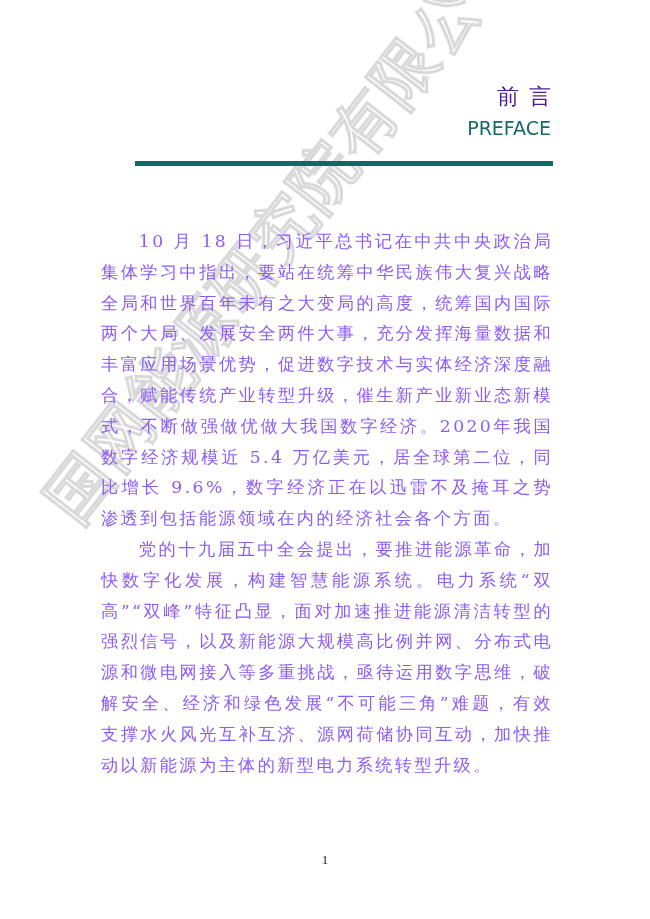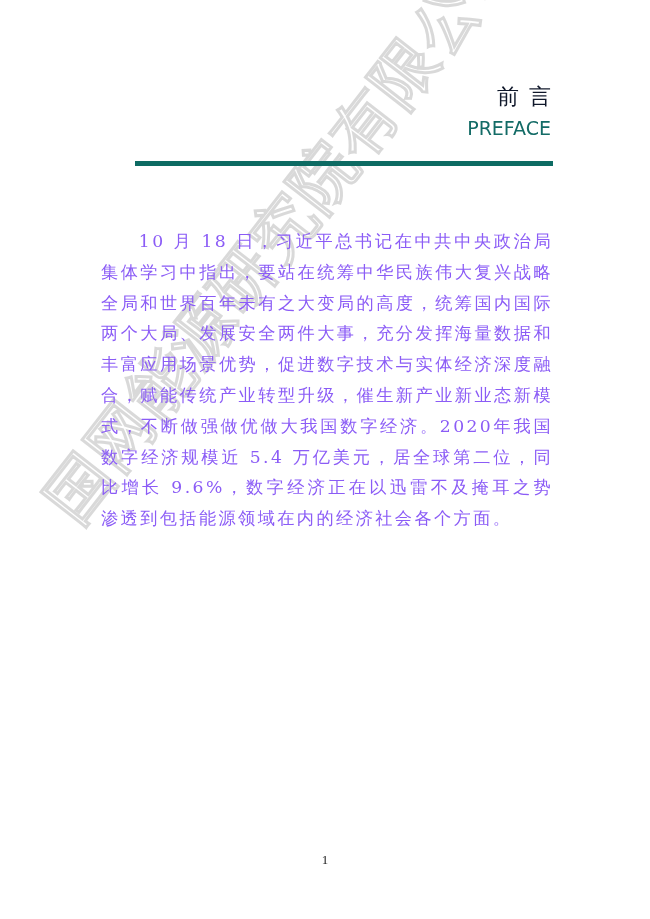--- a/index.html
+++ b/index.html
@@ -1,21 +1,21 @@
 <!DOCTYPE html>
 <html><head>
 <meta charset="utf-8">
 <style>
   html, body { margin: 0; padding: 0; background: #ffffff; }
   body { width: 650px; height: 919px; position: relative; overflow: hidden; }
   .page { position: absolute; left: 0; top: 0; width: 650px; height: 919px; background: #fff; }
   .title-cn {
     position: absolute; right: 99px; top: 82px;
     font-family: "DejaVu Sans", sans-serif; font-size: 22px;
-    color: #0f172a; letter-spacing: 10px; margin-right: -10px;
+    color: #4c1d95; letter-spacing: 10px; margin-right: -10px;
   }
   .title-en {
     position: absolute; right: 99px; top: 117px;
     font-family: "DejaVu Sans", sans-serif; font-size: 19px;
     color: #136b66; letter-spacing: 0px; text-align: center;
   }
   .rule {
     position: absolute; left: 135px; top: 161px; width: 418px; height: 5px;
     background: #0d6b63;
   }
@@ -43,16 +43,17 @@
 
 <div class="page">
   <div class="watermark">国网能源研究院有限公司</div>
 
   <div class="title-cn">前言</div>
   <div class="title-en">PREFACE</div>
   <div class="rule"></div>
 
   <div class="body-text">
     <p>10 月 18 日，习近平总书记在中共中央政治局集体学习中指出，要站在统筹中华民族伟大复兴战略全局和世界百年未有之大变局的高度，统筹国内国际两个大局、发展安全两件大事，充分发挥海量数据和丰富应用场景优势，促进数字技术与实体经济深度融合，赋能传统产业转型升级，催生新产业新业态新模式，不断做强做优做大我国数字经济。2020年我国数字经济规模近 5.4 万亿美元，居全球第二位，同比增长 9.6%，数字经济正在以迅雷不及掩耳之势渗透到包括能源领域在内的经济社会各个方面。</p>
+    <p>党的十九届五中全会提出，要推进能源革命，加快数字化发展，构建智慧能源系统。电力系统“双高”“双峰”特征凸显，面对加速推进能源清洁转型的强烈信号，以及新能源大规模高比例并网、分布式电源和微电网接入等多重挑战，亟待运用数字思维，破解安全、经济和绿色发展“不可能三角”难题，有效支撑水火风光互补互济、源网荷储协同互动，加快推动以新能源为主体的新型电力系统转型升级。</p>
   </div>
 
   <div class="page-num">1</div>
 </div>
 
 </body></html>

